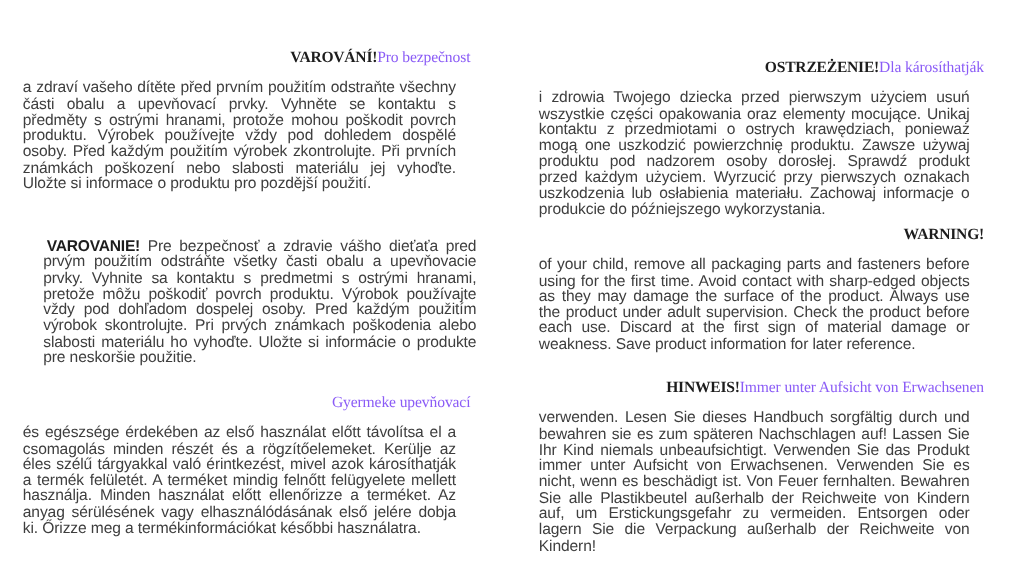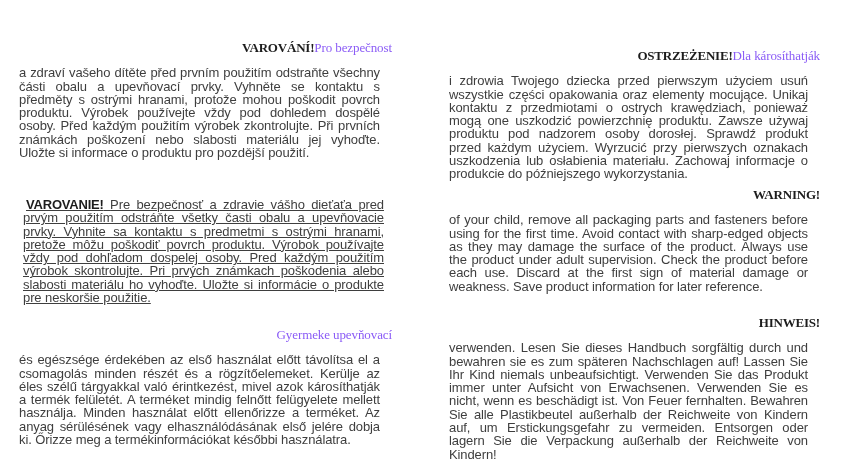--- a/index.html
+++ b/index.html
@@ -38,21 +38,21 @@
   .lead {
     color: #8b5cf6;
   }
   .body-text {
     text-align: justify;
     text-justify: inter-word;
     margin: 12px;
   }
   
   .sec-czech     { left: 7px;   top: 41px;  width: 385px; }
-  .sec-slovak    { left: 11px;   top: 186px; width: 385px; text-decoration: underline; }
+  .sec-slovak    { left: 24px;   top: 186px; width: 385px; }
   .sec-hungarian { left: 7px;   top: 328px; width: 385px; }
   .sec-polish    { left: 437px; top: 49px;  width: 383px; }
   .sec-english   { left: 437px; top: 188px; width: 383px; }
   .sec-german    { left: 437px; top: 316px; width: 383px; }
 </style>
 </head>
 <body>
 
 <div class="page">
 
@@ -86,17 +86,18 @@
   <div class="section sec-english">
     <div class="first-line">
       <span class="heading">WARNING!</span>
     </div>
     <p class="body-text">of your child, remove all packaging parts and fasteners before using for the first time. Avoid contact with sharp-edged objects as they may damage the surface of the product. Always use the product under adult supervision. Check the product before each use. Discard at the first sign of material damage or weakness. Save product information for later reference.</p>
   </div>
 
   <div class="section sec-german">
     <div class="first-line">
       <span class="heading">HINWEIS!</span>
+      <span class="lead">Immer unter Aufsicht von Erwachsenen</span>
     </div>
     <p class="body-text">verwenden. Lesen Sie dieses Handbuch sorgfältig durch und bewahren sie es zum späteren Nachschlagen auf! Lassen Sie Ihr Kind niemals unbeaufsichtigt. Verwenden Sie das Produkt immer unter Aufsicht von Erwachsenen. Verwenden Sie es nicht, wenn es beschädigt ist. Von Feuer fernhalten. Bewahren Sie alle Plastikbeutel außerhalb der Reichweite von Kindern auf, um Erstickungsgefahr zu vermeiden. Entsorgen oder lagern Sie die Verpackung außerhalb der Reichweite von Kindern!</p>
   </div>
 
 </div>
 
 </body></html>

